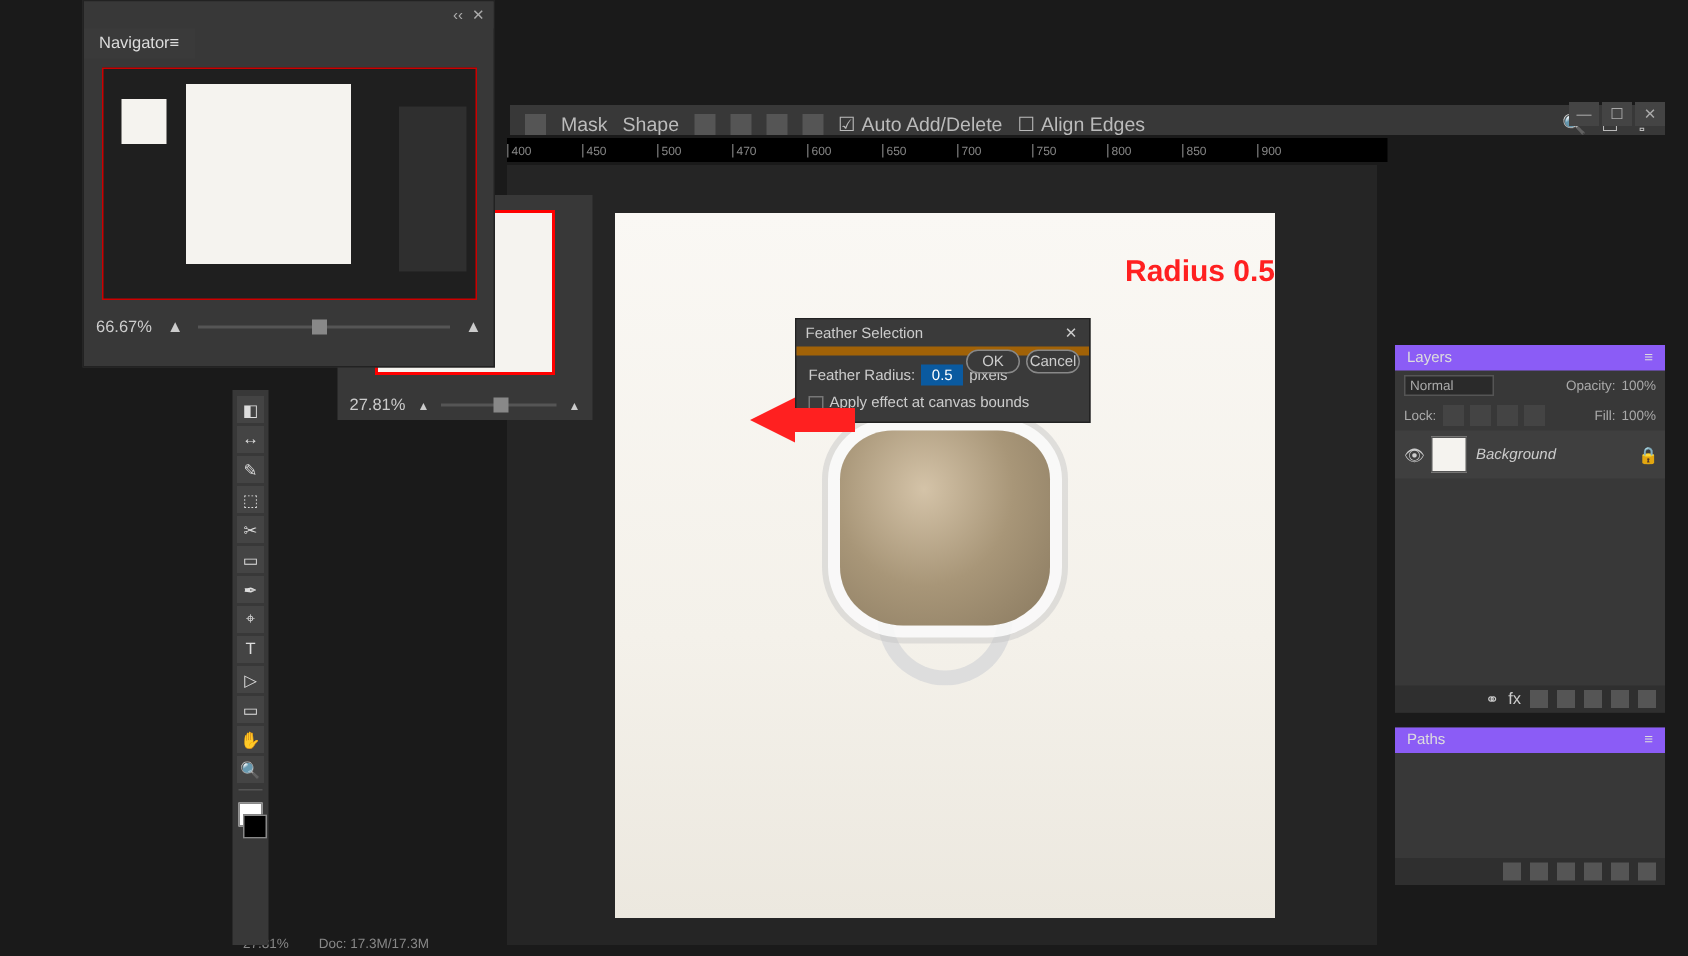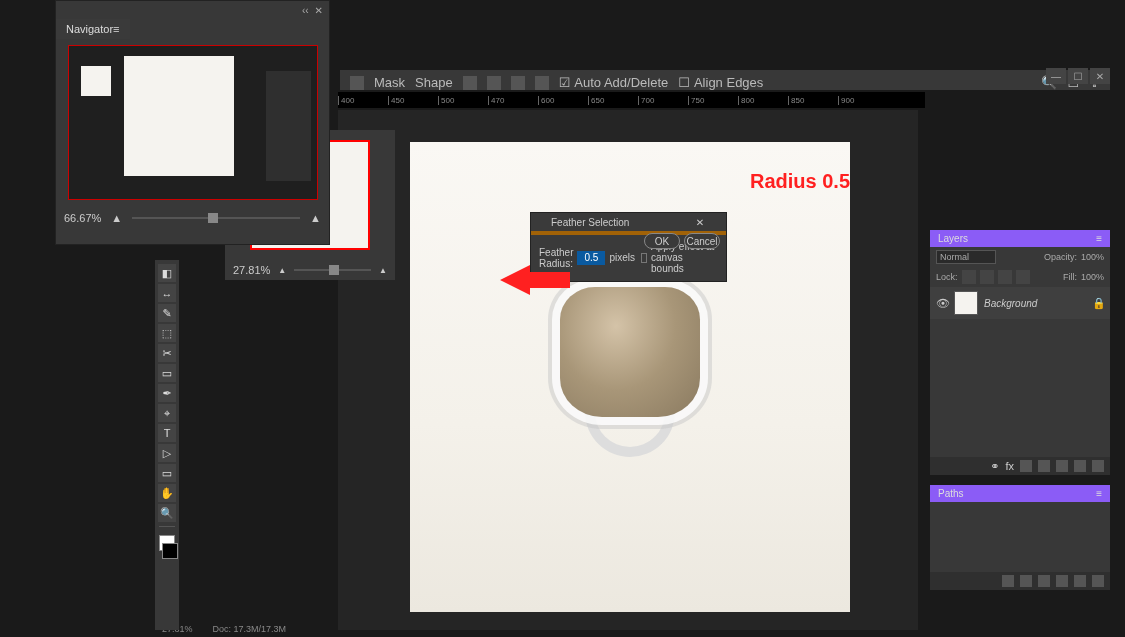--- a/index.html
+++ b/index.html
@@ -46,23 +46,23 @@
   .ring { position: absolute; left: 50%; top: 50%; transform: translate(-50%, -45%); width: 200px; height: 200px; }
   .gem { width: 140px; height: 130px; background: radial-gradient(ellipse at 40% 30%, #d4c3a8, #a89678, #8a7a60); border-radius: 25% 25% 30% 30%; margin: 0 auto; position: relative; box-shadow: 0 0 0 8px rgba(255,255,255,0.8), 0 0 0 12px rgba(200,200,200,0.5); }
   .band { width: 90px; height: 50px; border: 10px solid #ddd; border-top: none; border-radius: 0 0 50px 50px; margin: -10px auto 0; }
 
   
   .annotation { position: absolute; left: 750px; top: 170px; color: #ff2020; font-size: 20px; font-weight: bold; z-index: 200; }
   .arrow { position: absolute; left: 500px; top: 260px; width: 70px; height: 40px; z-index: 200; }
 
   
   .dialog { position: absolute; left: 530px; top: 212px; width: 197px; height: 70px; background: #3a3a3a; border: 1px solid #222; z-index: 150; font-size: 10px; color: #ccc; }
-  .dialog-title { background: #3a3a3a; padding: 3px 20px; display: flex; justify-content: space-between; align-items: center; border-bottom: 4px solid #a16207; }
+  .dialog-title { background: #3a3a3a; padding: 3px 6px; display: flex; justify-content: space-between; align-items: center; border-bottom: 6px solid #a16207; }
   .dialog-close { width: 12px; height: 12px; display: flex; align-items: center; justify-content: center; cursor: pointer; }
-  .dialog-body { padding: 6px 8px; display: flex; flex-direction: row; gap: 6px; }
+  .dialog-body { padding: 6px 8px; display: flex; flex-direction: column; gap: 6px; }
   .dialog-row { display: flex; align-items: center; gap: 4px; }
   .dialog-input { width: 28px; height: 14px; background: #0a5aa0; color: #fff; border: none; font-size: 10px; text-align: center; }
   .dialog-btn { width: 36px; height: 16px; border: 1px solid #888; border-radius: 8px; background: #3a3a3a; color: #ccc; font-size: 10px; display: flex; align-items: center; justify-content: center; cursor: pointer; }
   .dialog-btns { position: absolute; right: 6px; top: 20px; display: flex; flex-direction: row; gap: 4px; justify-content: center; }
   .dialog-chk { display: flex; align-items: center; gap: 4px; }
   .chkbox { width: 10px; height: 10px; border: 1px solid #777; }
 
   
   .layers { position: absolute; right: 15px; top: 230px; width: 180px; height: 245px; background: #383838; }
   .panel-header { background: #8b5cf6; padding: 3px 8px; font-size: 10px; color: #ddd; display: flex; justify-content: space-between; }

